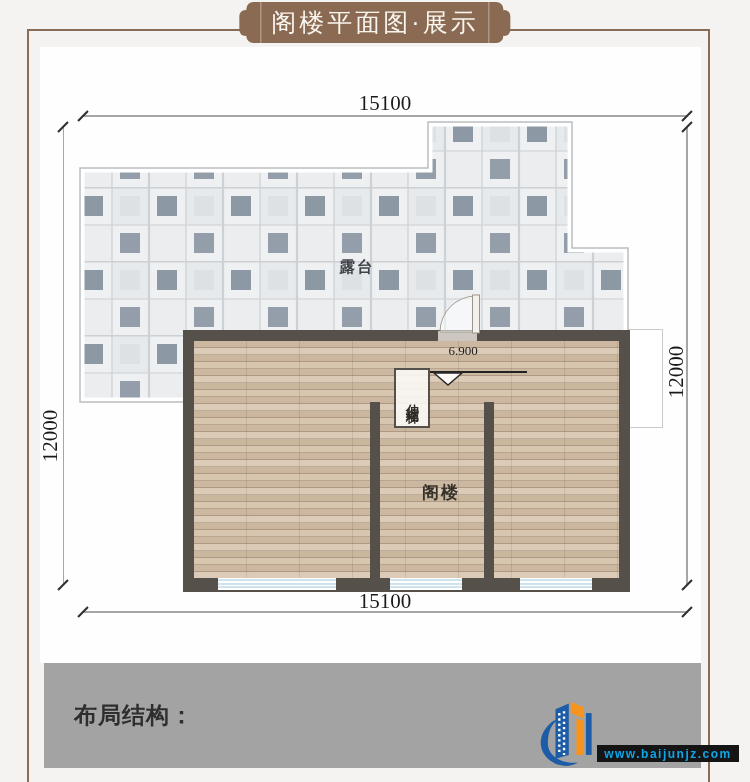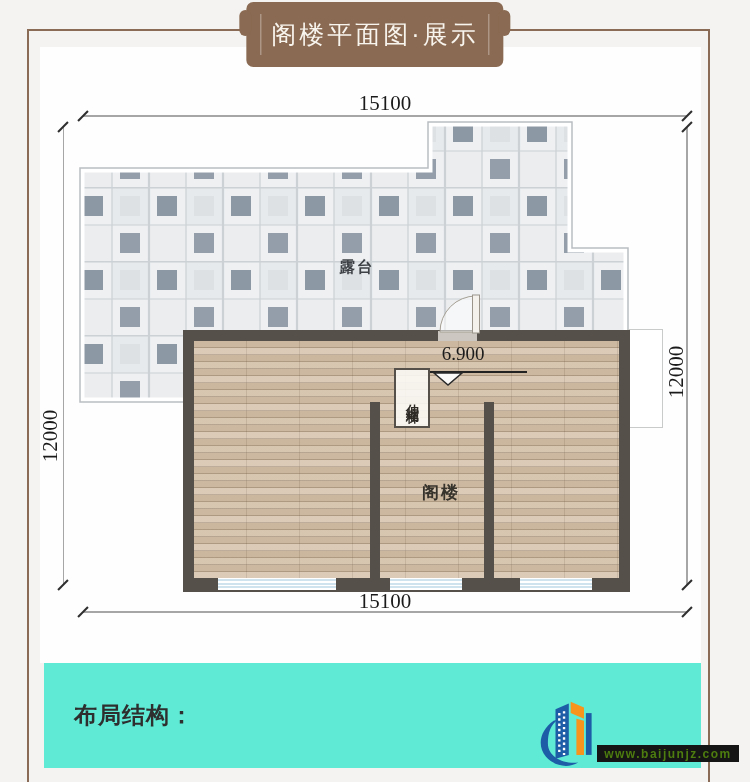--- a/index.html
+++ b/index.html
@@ -4,21 +4,21 @@
 <style>
   html,body{margin:0;padding:0;}
   body{width:750px;height:782px;background:#f4f3f1;font-family:"Liberation Sans",sans-serif;position:relative;overflow:hidden;}
 
   
   .frame-line{position:absolute;background:#8a6b55;}
   .panel{position:absolute;left:40px;top:47px;width:661px;height:616px;background:#fefefe;}
 
   
   .banner{position:absolute;left:50%;top:2px;transform:translateX(-50%);z-index:6;}
-  .banner-body{position:relative;background:#8a6a52;border-radius:7px;height:41px;padding:12px 14px;display:flex;align-items:center;justify-content:center;}
+  .banner-body{position:relative;background:#8a6a52;border-radius:7px;height:41px;padding:0 14px;display:flex;align-items:center;justify-content:center;}
   .banner-body::before,.banner-body::after{content:"";position:absolute;top:8px;width:12px;height:26px;background:#8a6a52;border-radius:6px;}
   .banner-body::before{left:-7px;}
   .banner-body::after{right:-7px;}
   .banner-title{color:#f8f4ee;font-size:25px;letter-spacing:3px;font-weight:500;
     border-left:1px solid rgba(255,255,255,.45);border-right:1px solid rgba(255,255,255,.45);
     padding:4px 10px;white-space:nowrap;}
 
   
   .dim-line{position:absolute;background:#a6a6a6;}
   .tick{position:absolute;width:14px;height:2px;background:#2e2e2e;transform:rotate(-45deg);z-index:4;}
@@ -48,34 +48,34 @@
 
   .door-opening{position:absolute;left:438px;top:331px;width:39px;height:10px;background:#ccc8c1;z-index:4;}
   .door-svg{position:absolute;left:425px;top:285px;z-index:4;}
 
   
   .room-label{position:absolute;z-index:5;color:#36322c;font-weight:600;text-align:center;}
   .terrace-label{left:330px;top:257px;width:54px;font-size:15.5px;color:#3e4246;letter-spacing:2px;}
   .attic-label{left:410px;top:481px;width:62px;font-size:17px;letter-spacing:2px;}
   .ladder-box{position:absolute;left:394px;top:368px;width:36px;height:60px;box-sizing:border-box;border:2px solid #55514a;background:rgba(252,250,247,0.88);z-index:5;display:flex;align-items:center;justify-content:center;}
   .ladder-label{writing-mode:vertical-rl;text-orientation:upright;font-size:13px;font-weight:600;color:#2e2b27;letter-spacing:3px;}
-  .level-text{position:absolute;left:426px;top:343px;width:74px;text-align:center;font-family:"Liberation Serif",serif;font-size:19px;color:#1c1c1c;z-index:5;}
+  .level-text{position:absolute;left:426px;top:343px;width:74px;text-align:center;font-family:"Liberation Serif",serif;font-size:13px;color:#1c1c1c;z-index:5;}
   .level-line{position:absolute;left:430px;top:371px;width:97px;height:1.5px;background:#222;z-index:5;}
   .level-tri{position:absolute;left:432px;top:372px;z-index:5;}
 
   
-  .footer-bar{position:absolute;left:44px;top:663px;width:657px;height:105px;background:#5eead4;z-index:2;display:flex;align-items:center;padding-left:30px;box-sizing:border-box;}
+  .footer-bar{position:absolute;left:44px;top:663px;width:657px;height:105px;background:#a3a3a3;z-index:2;display:flex;align-items:center;padding-left:30px;box-sizing:border-box;}
   .footer-label{font-size:23px;font-weight:700;color:#2e2e2e;letter-spacing:1px;}
   .footer-value{font-size:23px;font-weight:500;color:#3a3a3a;letter-spacing:1px;}
 
   
   .logo{position:absolute;left:533px;top:693px;width:205px;height:75px;z-index:5;}
   .logo-icon{position:absolute;left:0;top:3px;}
   .logo-brand{position:absolute;left:64px;top:6px;font-size:30px;font-weight:800;color:#3d3d3d;letter-spacing:5px;white-space:nowrap;}
-  .logo-webbar{position:absolute;left:64px;top:52px;width:142px;height:17px;background:#151515;color:#4d7c0f;font-size:12px;font-weight:700;letter-spacing:1.5px;display:flex;align-items:center;justify-content:center;}
+  .logo-webbar{position:absolute;left:64px;top:52px;width:142px;height:17px;background:#151515;color:#0ea5e9;font-size:12px;font-weight:700;letter-spacing:1.5px;display:flex;align-items:center;justify-content:center;}
 </style>
 </head>
 <body>
 
 <div class="frame-line" style="left:27px;top:29px;width:228px;height:2px;"></div>
 <div class="frame-line" style="left:495px;top:29px;width:215px;height:2px;"></div>
 <div class="frame-line" style="left:27px;top:29px;width:2px;height:753px;"></div>
 <div class="frame-line" style="left:708px;top:29px;width:2px;height:753px;"></div>
 
 <div class="panel"></div>

